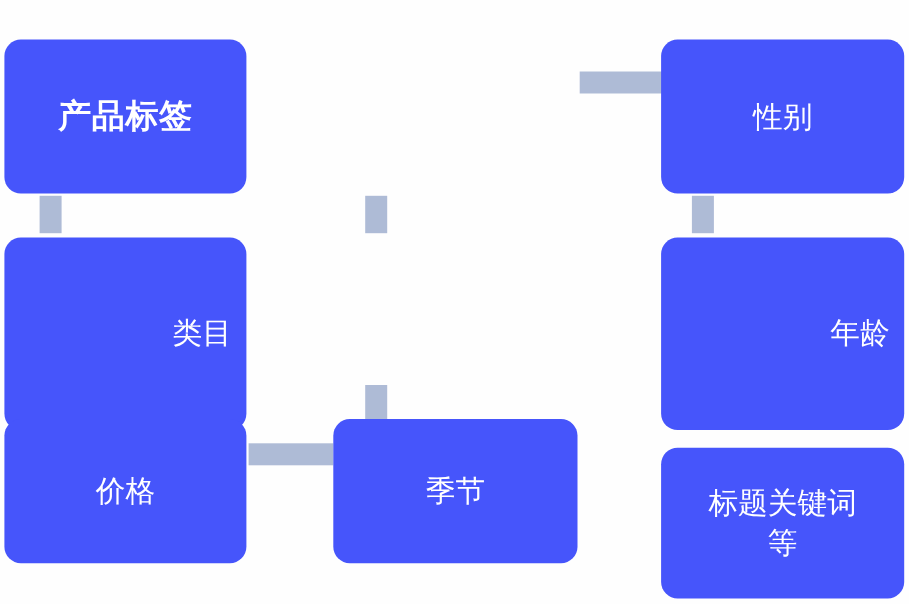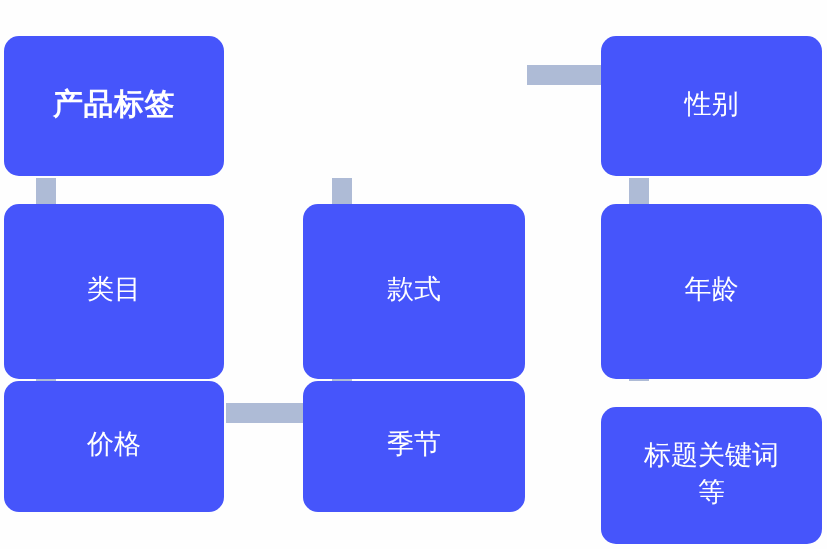--- a/index.html
+++ b/index.html
@@ -6,21 +6,21 @@
     margin: 0;
     padding: 0;
     background: #ffffff;
   }
   #canvas {
     position: relative;
     width: 827px;
     height: 549px;
     background: #fefefe;
     overflow: hidden;
-    font-family: Liberation Mono, monospace;
+    font-family: Liberation Serif, serif;
   }
   .node {
     position: absolute;
     background: #4655fb;
     border-radius: 15px;
     color: #ffffff;
     display: flex;
     align-items: center;
     justify-content: center;
     text-align: center;
@@ -39,21 +39,21 @@
     position: absolute;
     background: #aebbd6;
     z-index: 1;
   }
   
   .col1 { left: 4px;   width: 220px; }
   .col2 { left: 303px; width: 222px; }
   .col3 { left: 601px; width: 221px; }
   
   .row1 { top: 36px;  height: 140px; }
-  .row2 { top: 204px; height: 175px; }
+  .row2 { top: 216px; height: 175px; text-align: right; }
   .row3 { top: 381px; height: 131px; }
   
   .row3.tall { top: 375px; height: 137px; margin-top: 32px; }
 </style>
 </head>
 <body>
 
 <div id="canvas">
 
   <div class="connector" style="left:36px; top:178px; width:20px; height:34px;"></div>
@@ -78,23 +78,20 @@
 
 
   <div class="node col3 row1 size-normal">
     <span class="label">性别</span>
   </div>
 
   <div class="node col1 row2 size-normal">
     <span class="label">类目</span>
   </div>
 
-  <div class="node col2 row2 size-normal">
-    <span class="label">款式</span>
-  </div>
 
   <div class="node col3 row2 size-normal">
     <span class="label">年龄</span>
   </div>
 
   <div class="node col1 row3 size-normal">
     <span class="label">价格</span>
   </div>
 
   <div class="node col2 row3 size-normal">

